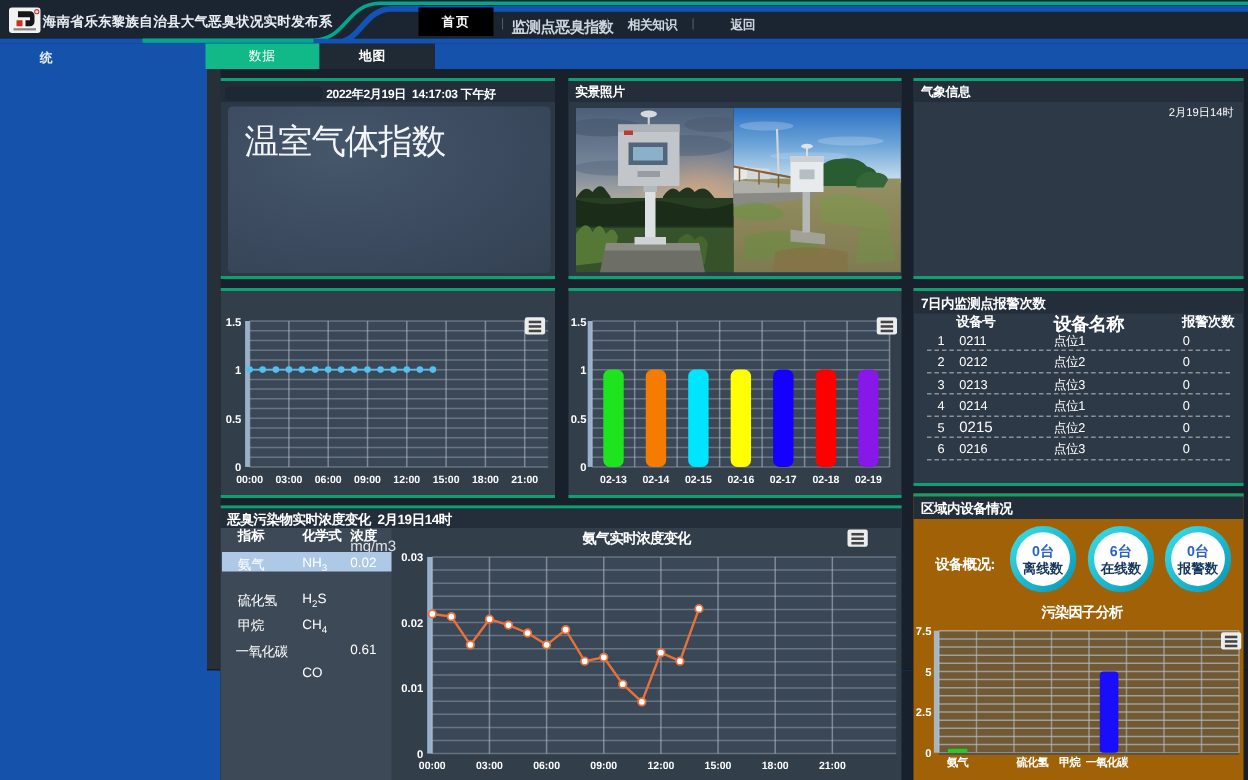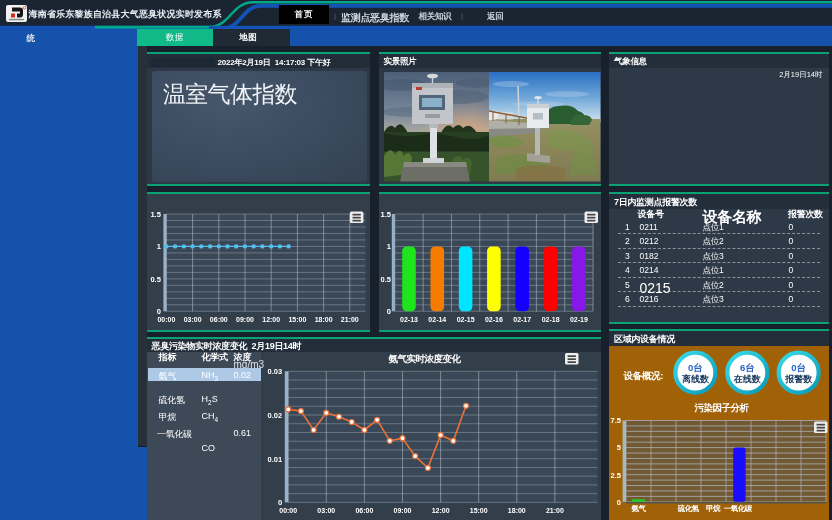--- a/index.html
+++ b/index.html
@@ -258,44 +258,44 @@
       <rect x="205.5" y="19.5" width="13.5" height="11.5" rx="1.5" fill="#ededed"></rect>
       <rect x="208.1" y="21.8" width="8.3" height="1.7" fill="#444"></rect>
       <rect x="208.1" y="24.8" width="8.3" height="1.7" fill="#444"></rect>
       <rect x="208.1" y="27.8" width="8.3" height="1.7" fill="#444"></rect>
     </svg>
 
 <div class="panel" style="left:609px;top:192px;width:220px;height:132px;background:#2d3947">
   <div class="phead" style="font-size:9px;height:15px;line-height:16px">7日内监测点报警次数</div>
 </div>
 <div class="txt" style="left:637.5px;top:207.5px;color:#fff;font-size:9px;font-weight:bold;letter-spacing:-0.3px">设备号</div>
-<div class="txt" style="left:702.5px;top:207.5px;color:#fff;font-size:15px;font-weight:bold;letter-spacing:-0.3px">设备名称</div>
+<div class="txt" style="left:702.5px;top:207.5px;color:#fff;font-size:12px;font-weight:bold;letter-spacing:-0.3px">设备名称</div>
 <div class="txt" style="left:788px;top:207.5px;color:#fff;font-size:9px;font-weight:bold;letter-spacing:-0.3px">报警次数</div>
 <div class="txt" style="left:625px;top:221.5px;color:#fff;font-size:8.5px">1</div>
     <div class="txt" style="left:639.5px;top:221.5px;color:#fff;font-size:8.5px">0211</div>
     <div class="txt" style="left:702.5px;top:221.5px;color:#fff;font-size:8.5px;letter-spacing:-0.3px">点位1</div>
     <div class="txt" style="left:788.5px;top:221.5px;color:#fff;font-size:8.5px">0</div>
     <div style="position:absolute;left:617.5px;top:233.2px;width:202px;border-top:1px dashed rgba(255,255,255,0.45)"></div>
     <div class="txt" style="left:625px;top:236.0px;color:#fff;font-size:8.5px">2</div>
     <div class="txt" style="left:639.5px;top:236.0px;color:#fff;font-size:8.5px">0212</div>
     <div class="txt" style="left:702.5px;top:236.0px;color:#fff;font-size:8.5px;letter-spacing:-0.3px">点位2</div>
     <div class="txt" style="left:788.5px;top:236.0px;color:#fff;font-size:8.5px">0</div>
     <div style="position:absolute;left:617.5px;top:247.7px;width:202px;border-top:1px dashed rgba(255,255,255,0.45)"></div>
     <div class="txt" style="left:625px;top:250.5px;color:#fff;font-size:8.5px">3</div>
-    <div class="txt" style="left:639.5px;top:250.5px;color:#fff;font-size:8.5px">0182</div>
+    <div class="txt" style="left:639.5px;top:250.5px;color:#fff;font-size:8.5px">0213</div>
     <div class="txt" style="left:702.5px;top:250.5px;color:#fff;font-size:8.5px;letter-spacing:-0.3px">点位3</div>
     <div class="txt" style="left:788.5px;top:250.5px;color:#fff;font-size:8.5px">0</div>
     <div style="position:absolute;left:617.5px;top:262.2px;width:202px;border-top:1px dashed rgba(255,255,255,0.45)"></div>
     <div class="txt" style="left:625px;top:265.0px;color:#fff;font-size:8.5px">4</div>
     <div class="txt" style="left:639.5px;top:265.0px;color:#fff;font-size:8.5px">0214</div>
     <div class="txt" style="left:702.5px;top:265.0px;color:#fff;font-size:8.5px;letter-spacing:-0.3px">点位1</div>
     <div class="txt" style="left:788.5px;top:265.0px;color:#fff;font-size:8.5px">0</div>
     <div style="position:absolute;left:617.5px;top:276.7px;width:202px;border-top:1px dashed rgba(255,255,255,0.45)"></div>
     <div class="txt" style="left:625px;top:279.5px;color:#fff;font-size:8.5px">5</div>
-    <div class="txt" style="left:639.5px;top:279.5px;color:#fff;font-size:14px">0215</div>
+    <div class="txt" style="left:639.5px;top:279.5px;color:#fff;font-size:10px">0215</div>
     <div class="txt" style="left:702.5px;top:279.5px;color:#fff;font-size:8.5px;letter-spacing:-0.3px">点位2</div>
     <div class="txt" style="left:788.5px;top:279.5px;color:#fff;font-size:8.5px">0</div>
     <div style="position:absolute;left:617.5px;top:291.2px;width:202px;border-top:1px dashed rgba(255,255,255,0.45)"></div>
     <div class="txt" style="left:625px;top:294.0px;color:#fff;font-size:8.5px">6</div>
     <div class="txt" style="left:639.5px;top:294.0px;color:#fff;font-size:8.5px">0216</div>
     <div class="txt" style="left:702.5px;top:294.0px;color:#fff;font-size:8.5px;letter-spacing:-0.3px">点位3</div>
     <div class="txt" style="left:788.5px;top:294.0px;color:#fff;font-size:8.5px">0</div>
     <div style="position:absolute;left:617.5px;top:305.7px;width:202px;border-top:1px dashed rgba(255,255,255,0.45)"></div>
 
 <div class="panel3" style="left:146.5px;top:336.5px;width:454px;height:183.5px;background:#333e4b">

